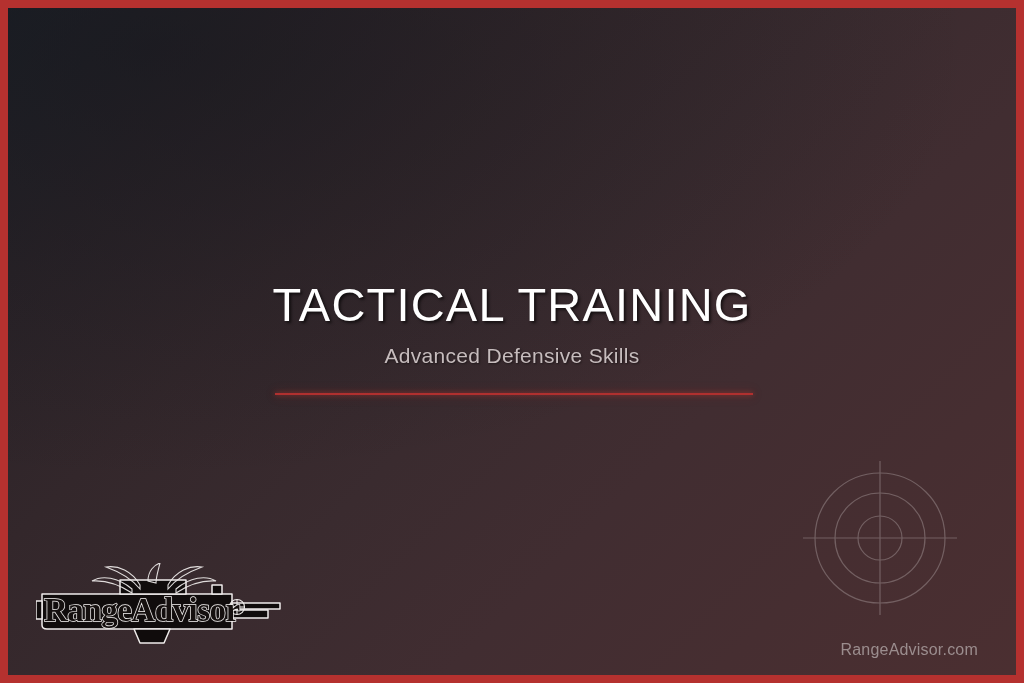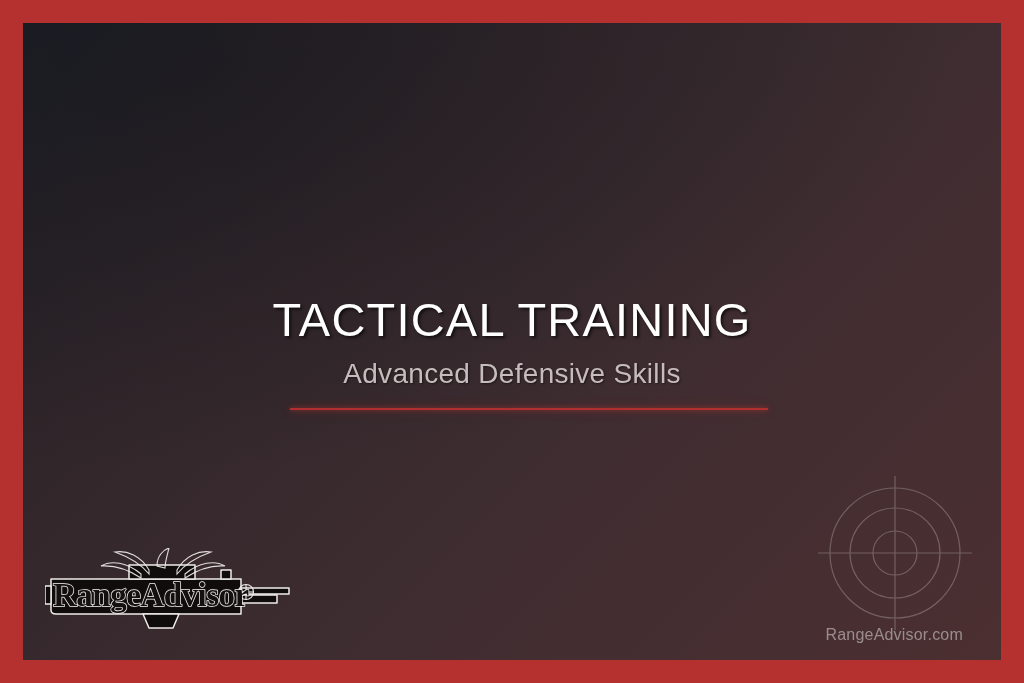--- a/index.html
+++ b/index.html
@@ -14,21 +14,21 @@
     font-family: "Liberation Sans", sans-serif;
   }
 
   
   #slide {
     position: relative;
     width: 1024px;
     height: 683px;
     box-sizing: border-box;
     background: #b5312f;      
-    padding: 23px;
+    padding: 8px;
   }
 
   #slide-canvas {
     position: relative;
     width: 100%;
     height: 100%;
     overflow: hidden;
     background:
       linear-gradient(135deg,
         #1e2128 0%,
@@ -67,21 +67,21 @@
     font-weight: normal;
     letter-spacing: 1.2px;
     color: #ffffff;
     line-height: 1.06;
     text-shadow: 2px 2px 3px rgba(0,0,0,0.62);
     white-space: nowrap;
   }
 
   #slide-subtitle {
     margin: 14px 0 0 0;
-    font-size: 28px;
+    font-size: 21px;
     font-weight: normal;
     color: #c6bcbd;
     letter-spacing: 0.3px;
     line-height: 1.1;
     text-shadow: 1px 1px 2px rgba(0,0,0,0.45);
     white-space: nowrap;
   }
 
   #accent-divider {
     position: absolute;
@@ -113,21 +113,21 @@
     bottom: 16px;
     font-size: 16px;
     color: #9b8d8e;
     letter-spacing: 0.2px;
     white-space: nowrap;
   }
 
   
   #logo {
     position: absolute;
-    left: 22px;
+    left: 28px;
     bottom: 30px;
     width: 248px;
     height: 82px;
   }
   #logo svg { display: block; }
   #logo-wordmark {
     position: absolute;
     left: 8px;
     top: 29px;
     font-family: "Liberation Serif", serif;

